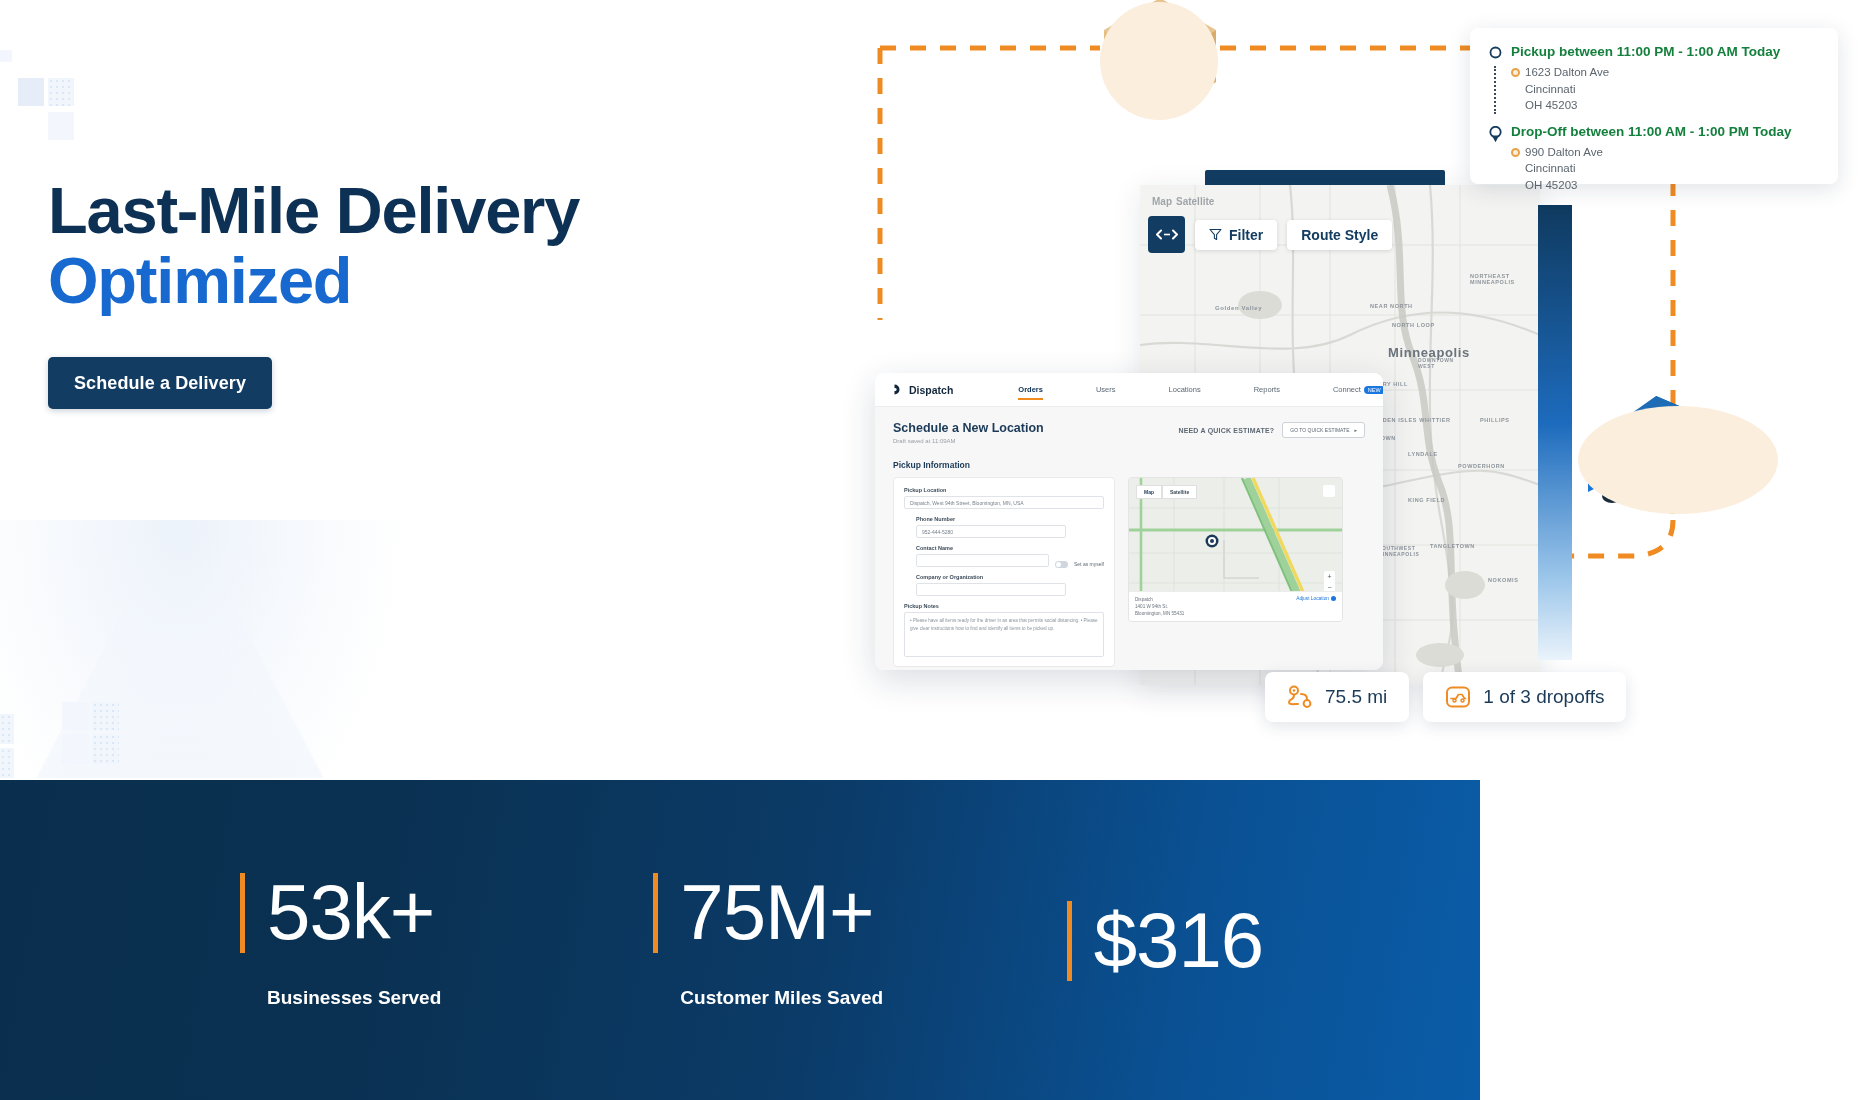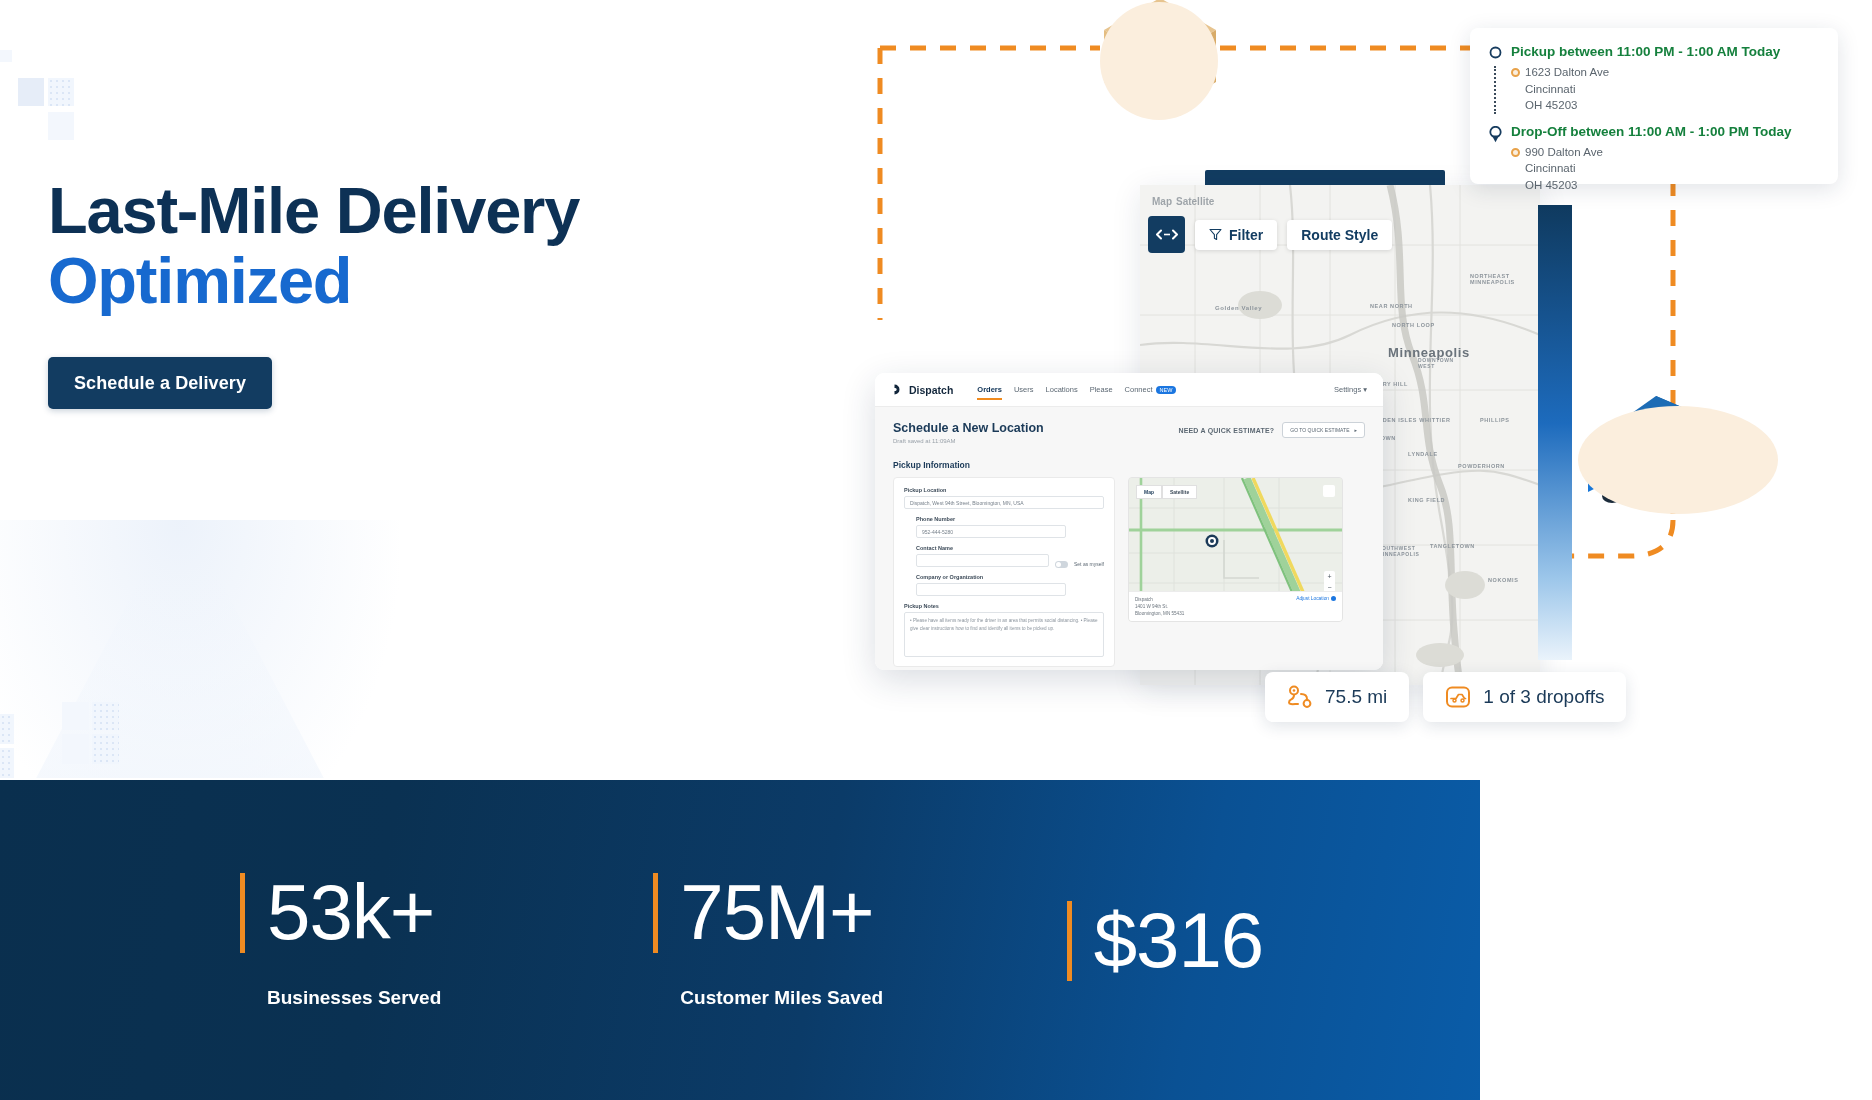--- a/index.html
+++ b/index.html
@@ -113,21 +113,21 @@
     position: absolute; left: 875px; top: 373px; width: 508px; height: 297px;
     background: #ffffff; border-radius: 9px; overflow: hidden;
     box-shadow: 0 10px 34px rgba(25,45,75,.16);
   }
   .dash-nav {
     height: 34px; background: #ffffff; border-bottom: 1px solid #ececec;
     display: flex; align-items: center; padding: 0 16px; gap: 14px;
   }
   .dash-logo { display: flex; align-items: center; gap: 5px; font-size: 10.5px; font-weight: 700; color: #12263b; }
   .dash-navlinks { display: flex; align-items: center; gap: 12px; margin-left: 10px; }
-  .dash-link { font-size: 7.5px; color: #5c6873; position: relative; white-space: nowrap; }
+  .dash-link { font-size: 7.5px; color: #5c6873; position: relative; white-space: nowrap; margin-left: 41px; }
   .dash-link.active { color: #0d3155; font-weight: 700; }
   .dash-link.active::after {
     content: ""; position: absolute; left: 0; right: 0; bottom: -6px; height: 2px; background: #f08a1d;
   }
   .dash-badge { background: #1b76e0; color: #fff; font-size: 5.5px; padding: 1px 4px; border-radius: 6px; margin-left: 3px; }
   .dash-settings { margin-left: auto; font-size: 7.5px; color: #5c6873; }
   .dash-body { background: #f7f7f7; height: 263px; padding: 14px 18px; position: relative; }
   .dash-h1 { font-size: 12.5px; font-weight: 700; color: #1b3a58; }
   .dash-sub { font-size: 6px; color: #9aa2aa; margin-top: 3px; }
   .dash-estimate {
@@ -376,21 +376,21 @@
         <div class="dash-logo">
           <svg width="13" height="13" viewBox="0 0 13 13">
             <path d="M3.5 1.5 A5 5 0 1 1 3.5 11.5 L3.5 8 A1.6 1.6 0 1 0 3.5 5 Z" fill="#12263b"></path>
           </svg>
           <span>Dispatch</span>
         </div>
         <div class="dash-navlinks">
           <span class="dash-link active">Orders</span>
           <span class="dash-link">Users</span>
           <span class="dash-link">Locations</span>
-          <span class="dash-link">Please</span>
+          <span class="dash-link">Reports</span>
           <span class="dash-link">
             <span>Connect</span><span class="dash-badge">NEW</span>
           </span>
         </div>
         <span class="dash-settings">
           <span>Settings</span> ▾
         </span>
       </div>
 
       <div class="dash-body">

